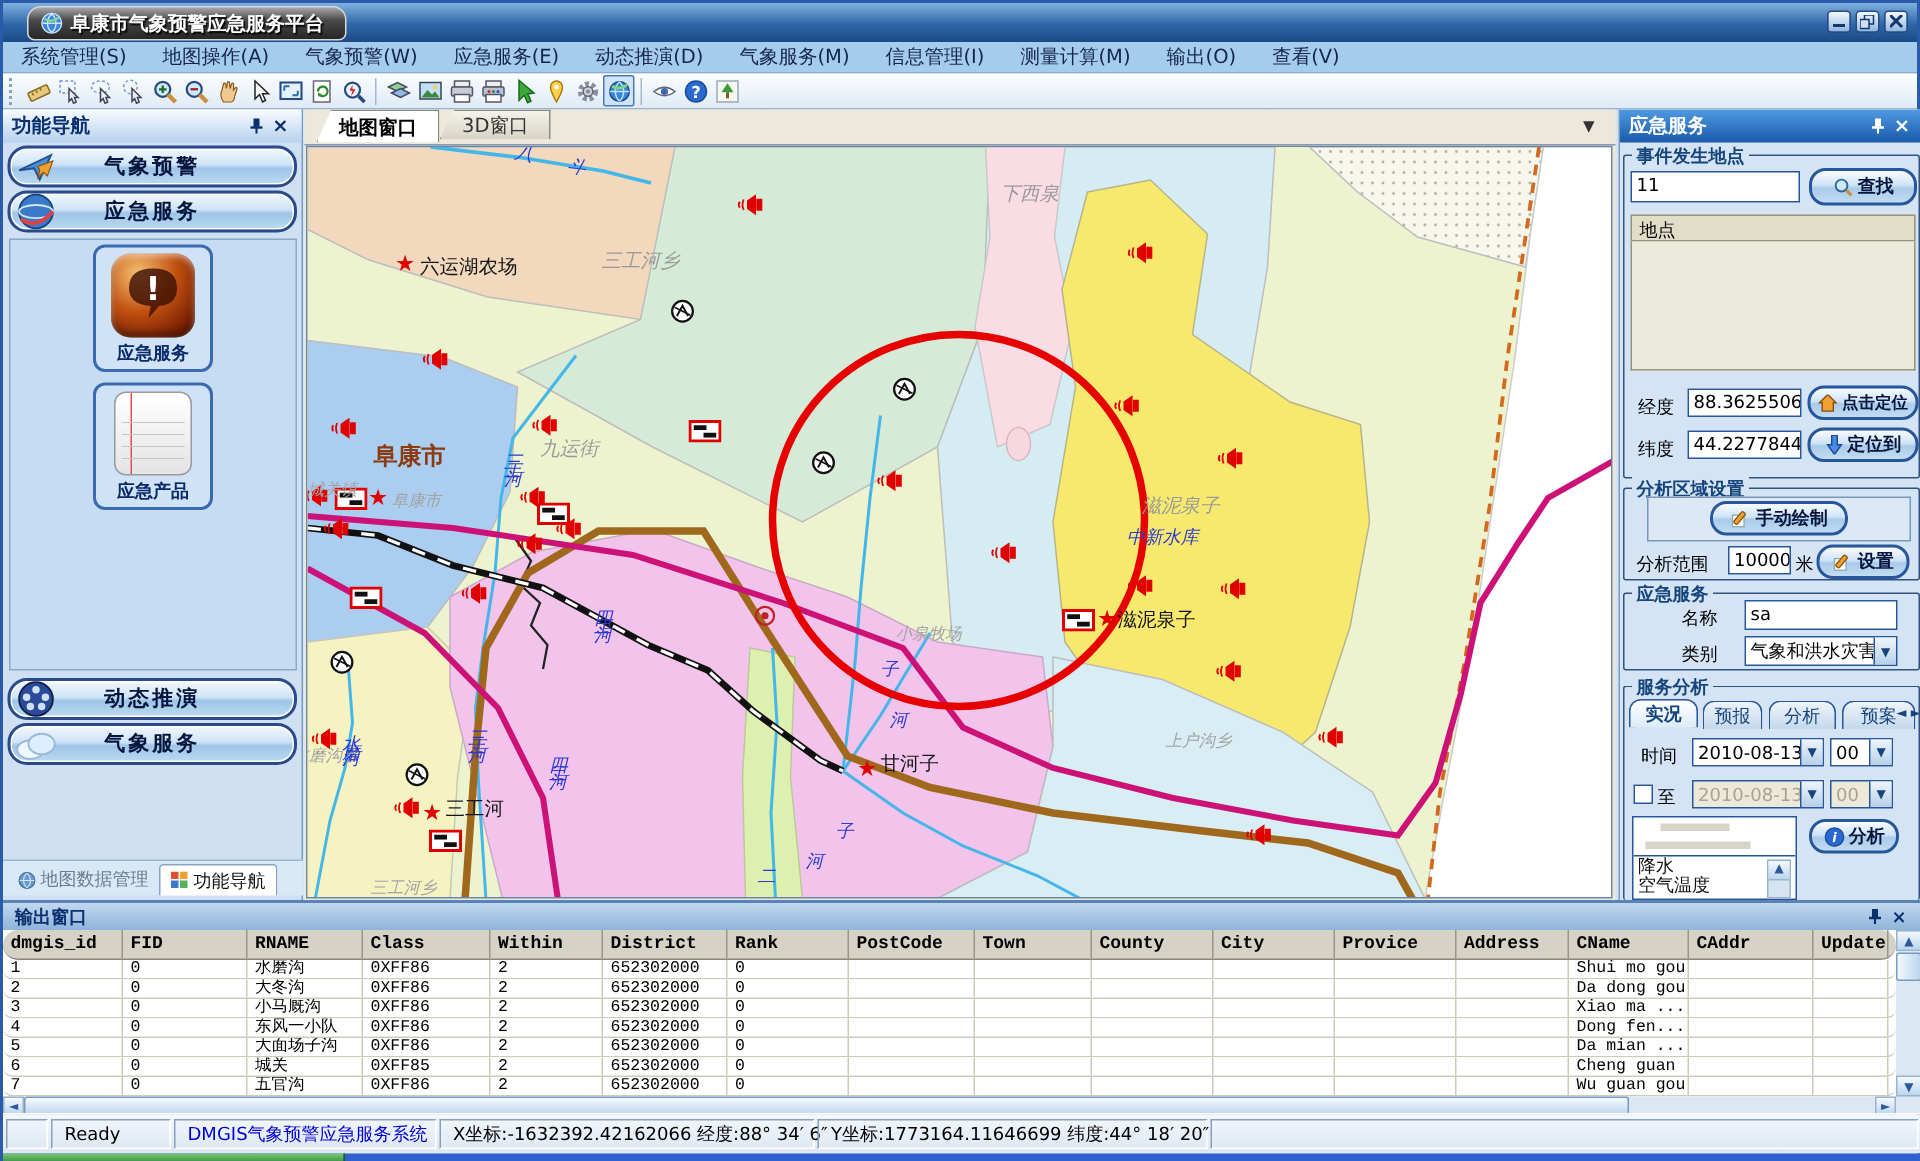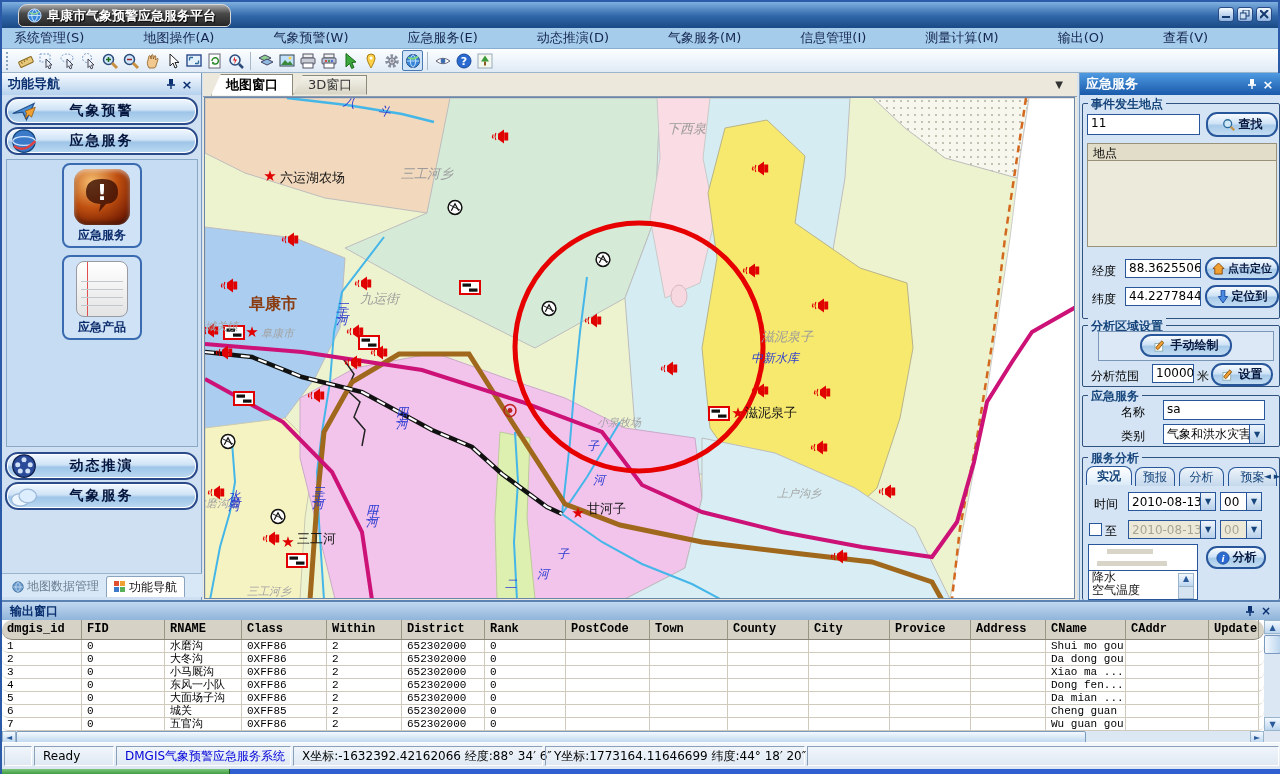--- a/index.html
+++ b/index.html
@@ -12,21 +12,21 @@
     background:linear-gradient(#7fb0e0,#2f66a8 55%,#1b4a85); }
   #title-tab { position:absolute; left:16px; top:2px; height:23px; padding:0 14px 0 8px;
     background:linear-gradient(#a8a8a8,#4a4a4a 40%,#262626); border:1px solid #d8d8d8;
     border-radius:9px 9px 5px 5px; color:#fff; font-weight:bold; font-size:13px;
     display:flex; align-items:center; gap:5px; text-shadow:1px 1px 1px #000; }
   .wctl { position:absolute; top:5px; width:16px; height:15px; border:1px solid #2a4a84;
     border-radius:3px; background:linear-gradient(#f4faff,#8fb4e0); color:#14386e;
     display:flex; align-items:center; justify-content:center; }
   
   #menubar { position:absolute; left:0; top:26px; width:100%; height:21px;
-    background:#a6cceb; border-bottom:1px solid #87aed1; display:flex; align-items:center;gap:35px; }
+    background:#a6cceb; border-bottom:1px solid #87aed1; display:flex; align-items:center; }
   .menu-item { padding:0 12px; color:#14264f; font-size:13px; cursor:default; }
   
   #toolbar { position:absolute; left:0; top:47px; width:100%; height:24px;
     background:linear-gradient(#fcfeff,#dfeaf6); border-bottom:1px solid #9ab4cc;
     display:flex; align-items:center; padding-left:2px; }
   #toolbar-grip { width:5px; height:18px; border-left:2px dotted #8aa4c0; margin:0 4px 0 2px; }
   .tbtn { width:21px; height:21px; display:flex; align-items:center; justify-content:center; border:1px solid transparent; border-radius:2px; }
   .tbtn.pressed { border:1px solid #4a7ab0; background:#cfe4f8; }
   .tsep { width:1px; height:18px; background:#a8b8c8; margin:0 4px; }
 
@@ -55,21 +55,21 @@
   #icon-notepad:before { content:""; position:absolute; left:10px; top:0; bottom:0; width:1px; background:#e05050; }
   #icon-notepad:after { content:""; position:absolute; left:4px; right:4px; top:12px; height:34px;
     background:repeating-linear-gradient(#0000 0 7px,#c4c8cc 7px 8px); }
   #lp-tabs { position:absolute; left:0; top:500px; width:200px; height:24px;
     background:#d8e8f6; border-top:1px solid #9ab4cc; display:flex; align-items:flex-end; padding-left:3px; }
   .lp-tab { height:21px; display:flex; align-items:center; gap:3px; padding:0 7px; font-size:12px; color:#6a7f94; }
   .lp-tab.active { background:#fff; border:1px solid #8aa4c0; border-bottom:none; border-radius:3px 3px 0 0; color:#111; }
 
   
   #maparea { position:absolute; left:201px; top:71px; width:874px; height:527px; background:#ece8dc; }
-  #map-tabstrip { position:absolute; left:0; top:0; width:100%; height:24px; border-bottom:1px solid #8a9ab0; display:flex; align-items:center; padding-left:8px; }
+  #map-tabstrip { position:absolute; left:0; top:0; width:100%; height:24px; border-bottom:1px solid #8a9ab0; display:flex; align-items:flex-start; padding-left:8px; }
   .map-tab { height:20px; padding:0 14px; display:flex; align-items:center; font-size:13px;
     background:linear-gradient(#f4f2ea,#d8d4c4); border:1px solid #8a8a7a; border-bottom:none;
     color:#333; clip-path:polygon(10px 0,100% 0,100% 100%,0 100%); }
   .map-tab.active { background:#fff; font-weight:bold; color:#000; height:22px; }
   #map-tab-dd { position:absolute; right:14px; top:6px; font-size:10px; color:#333; }
   #map-canvas { position:absolute; left:1px; top:24px; width:871px; height:502px; background:#eef3cf;
     border:1px solid #6a86a8; overflow:hidden; }
   #map-canvas svg.basemap { position:absolute; left:0; top:0; }
   #map-labels,#map-markers { position:absolute; inset:0; }
   .ml { position:absolute; white-space:nowrap; }

